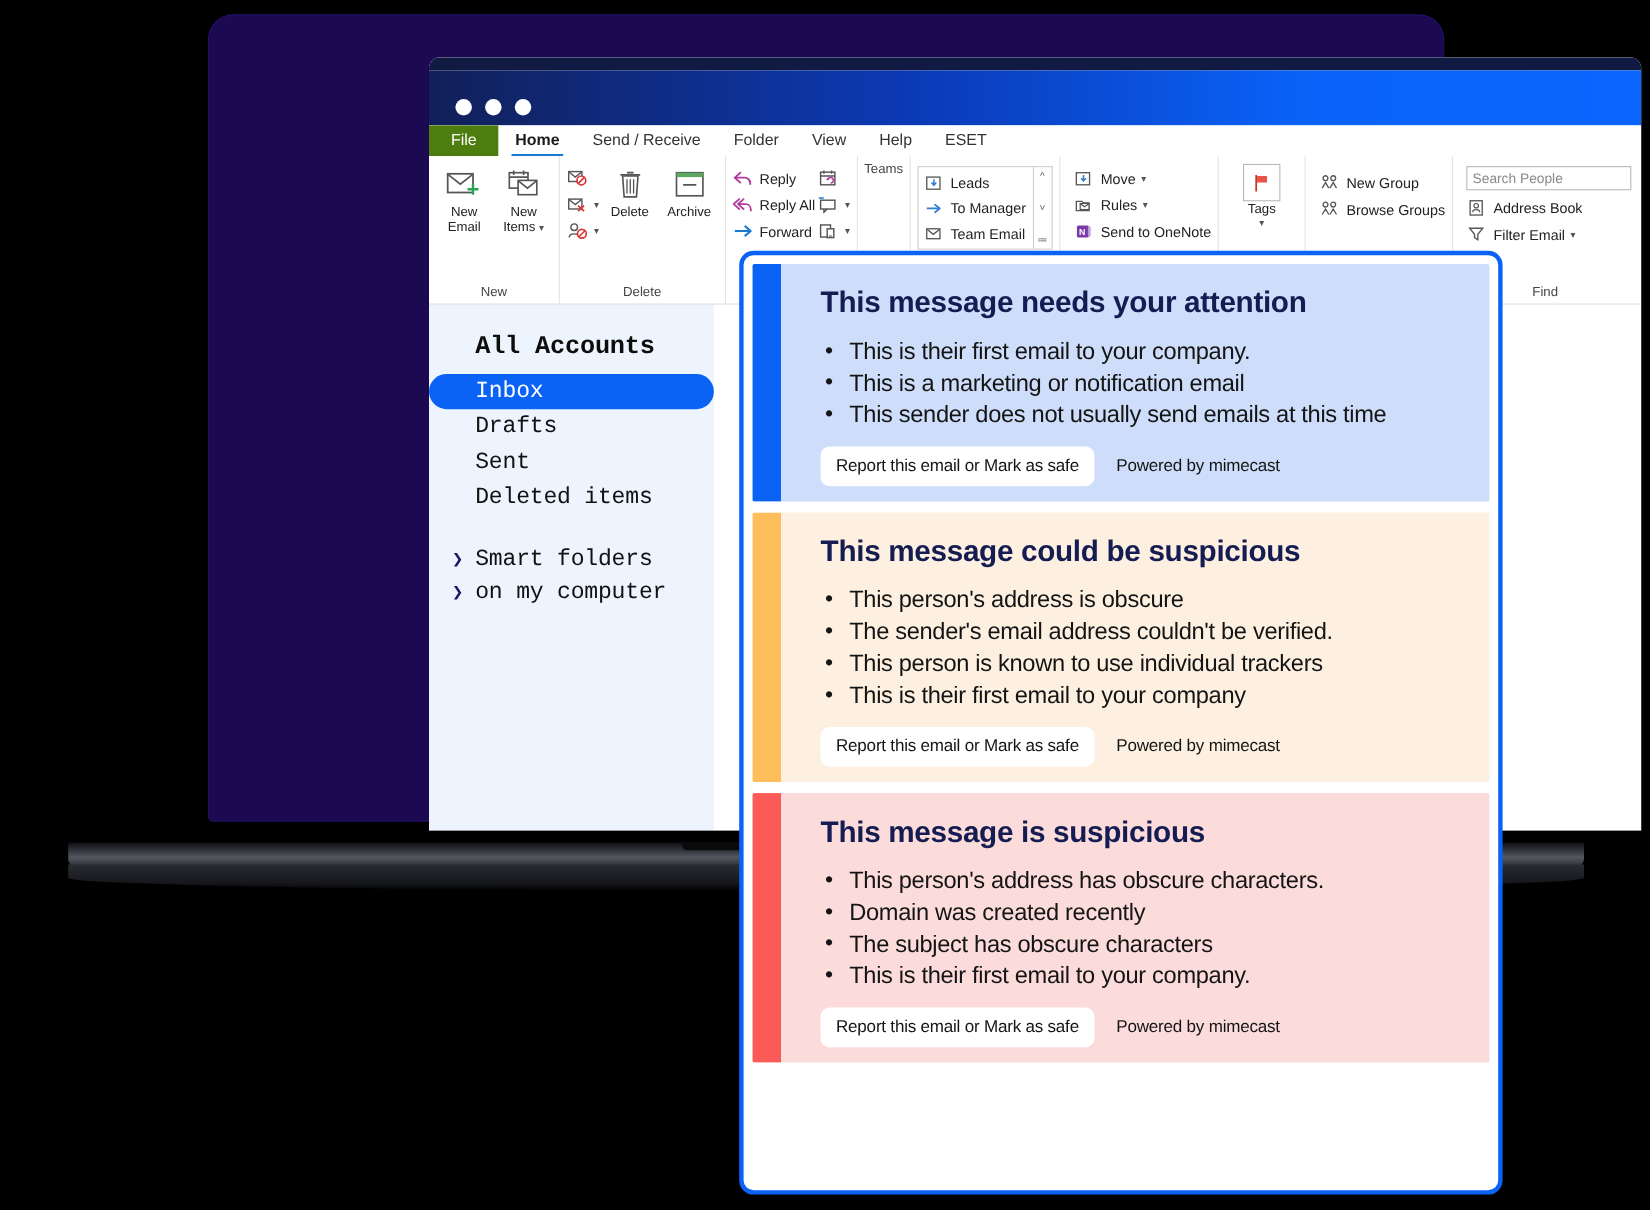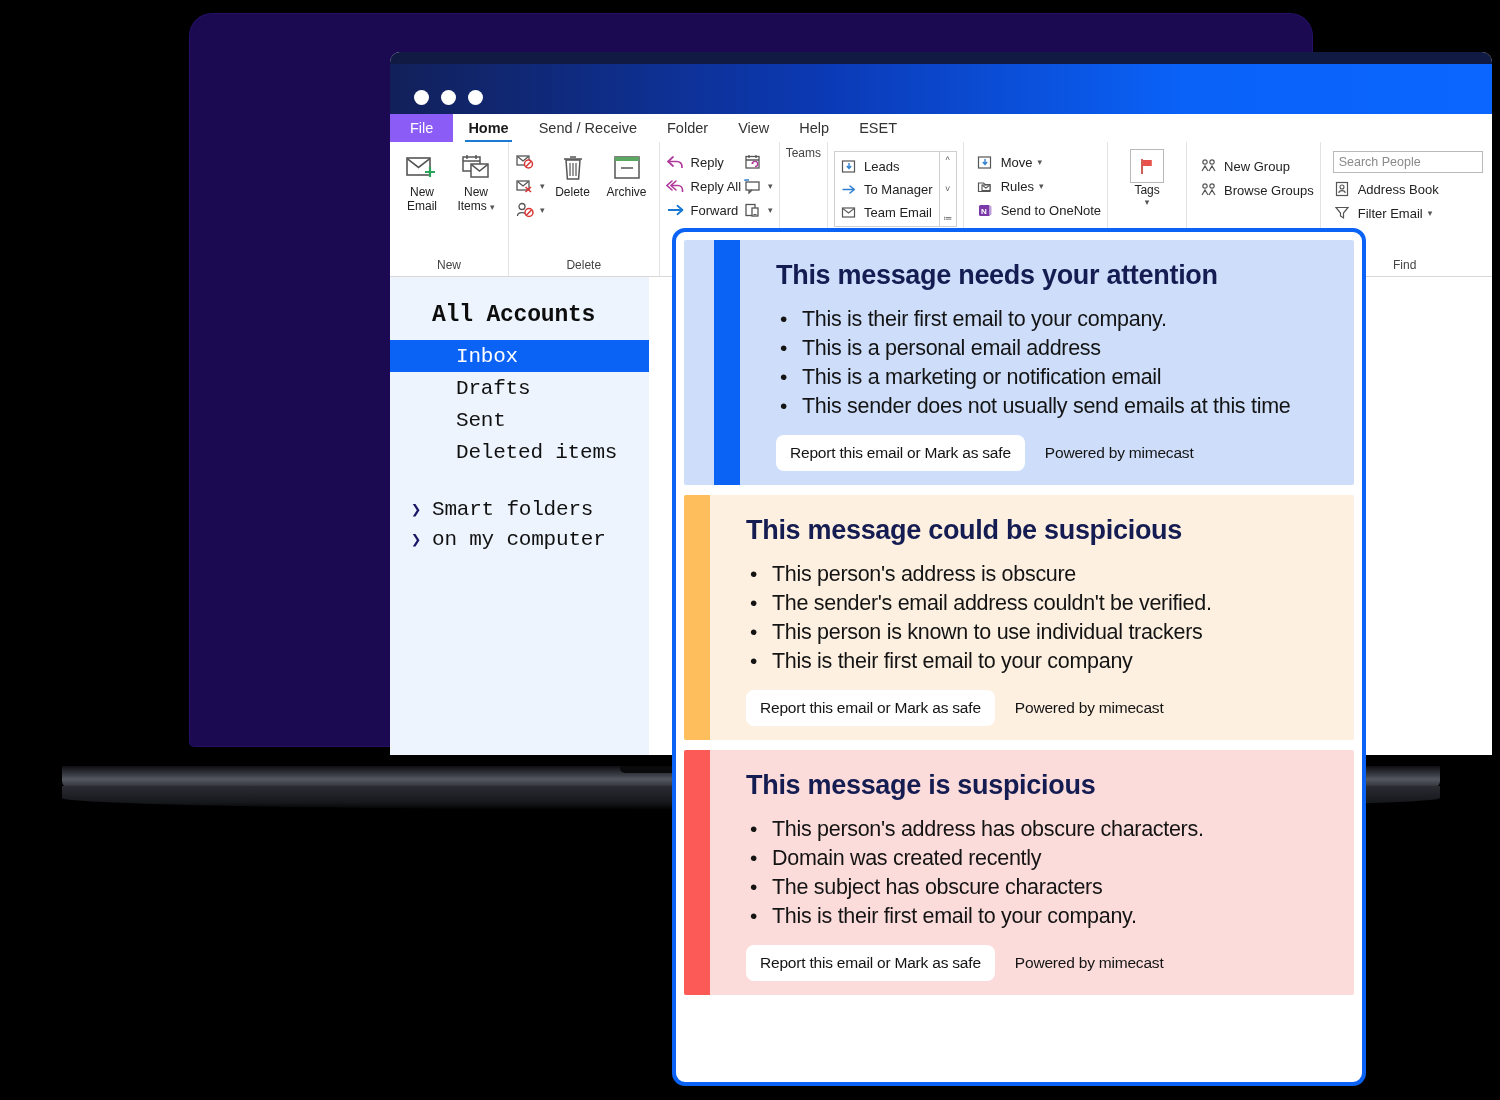--- a/index.html
+++ b/index.html
@@ -58,21 +58,21 @@
   .dots { position: absolute; left: 24px; top: 26px; display: flex; gap: 12px; }
   .dot { width: 15px; height: 15px; border-radius: 50%; background: #fff; }
 
   
   .tabbar {
     position: absolute; left: 0; top: 62px; width: 1102px; height: 28px;
     background: #ffffff; display: flex; align-items: stretch;
     font-size: 14.5px; color: #333;
   }
   .tab-file {
-    background: #8b5cf6; color: #fff; padding: 0 20px;
+    background: #4d7c0f; color: #fff; padding: 0 20px;
     display: flex; align-items: center; font-size: 14.5px;
   }
   .tab { padding: 0 15px; display: flex; align-items: center; position: relative; white-space: nowrap; }
   .tab.active { font-weight: bold; color: #1a1a1a; }
   .tab.active::after {
     content: ""; position: absolute; left: 12px; right: 12px; bottom: 0;
     height: 2.5px; background: #1b7ad4;
   }
 
   
@@ -128,22 +128,22 @@
   .sidebar {
     position: absolute; left: 0; top: 225px; width: 259px; height: 478px;
     background: #eef4fe;
     font-family: Liberation Mono, monospace;
   }
   .sb-title {
     font-size: 23px; font-weight: bold; color: #0d0d0d;
     padding: 25px 0 12px 42px; letter-spacing: -0.2px;
   }
   .sb-item {
-    height: 32px; display: flex; align-items: center; padding-left: 66px;
-    font-size: 21px; color: #111; letter-spacing: -0.2px;
+    height: 32px; display: flex; align-items: center; padding-left: 42px;
+    font-size: 21px; color: #111; letter-spacing: -0.2px; border-radius: 16px;
   }
   .sb-item.active { background: #0b63f6; color: #fff; }
   .sb-gap { height: 26px; }
   .sb-tree {
     height: 30px; display: flex; align-items: center; padding-left: 18px;
     font-size: 21px; color: #111; gap: 8px; letter-spacing: -0.2px;
   }
   .chev { color: #1b1464; font-weight: bold; font-size: 17px; width: 16px; text-align:center;}
   .content-pane {
     position: absolute; left: 259px; top: 225px; width: 843px; height: 478px; background: #fff;
@@ -552,27 +552,26 @@
           <span class="chev">❯</span>
           <span>on my computer</span>
         </div>
       </div>
 
     </div>
   </div>
 
   <div class="popup">
 
-    <div class="card" style="background:#cdddfa;padding-left:30px;">
+    <div class="card" style="background:#cdddfa;">
       <div class="card-bar" style="background:#0b63f6;"></div>
       <div class="card-body">
         <div class="card-title">This message needs your attention</div>
         <ul class="card-list">
           <li>This is their first email to your company.</li>
-          <li>This is a personal email address</li>
           <li>This is a marketing or notification email</li>
           <li>This sender does not usually send emails at this time</li>
         </ul>
         <div class="card-foot">
           <div class="report-btn">Report this email or Mark as safe</div>
           <div class="powered">Powered by mimecast</div>
         </div>
       </div>
     </div>
 

